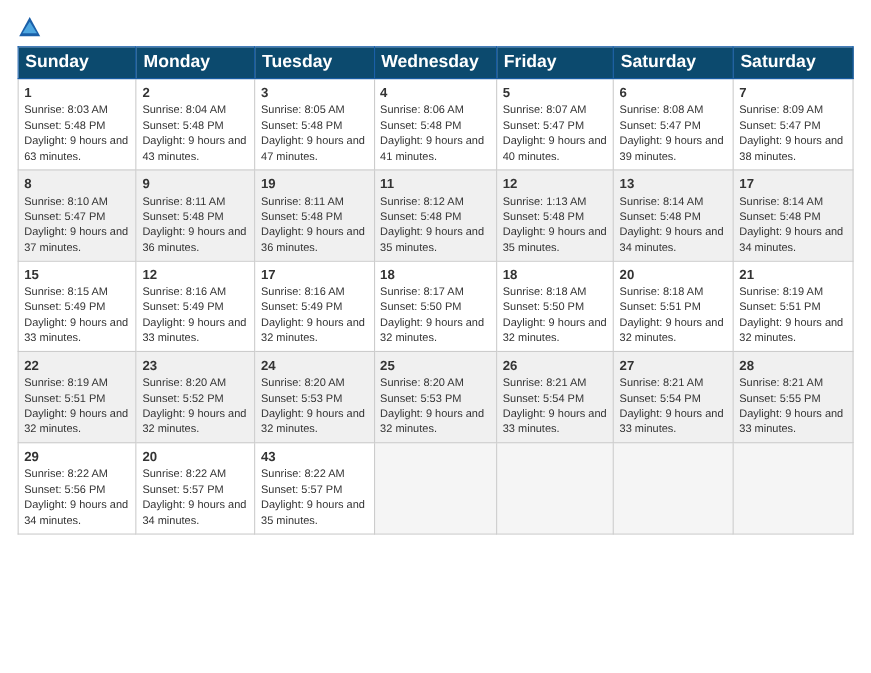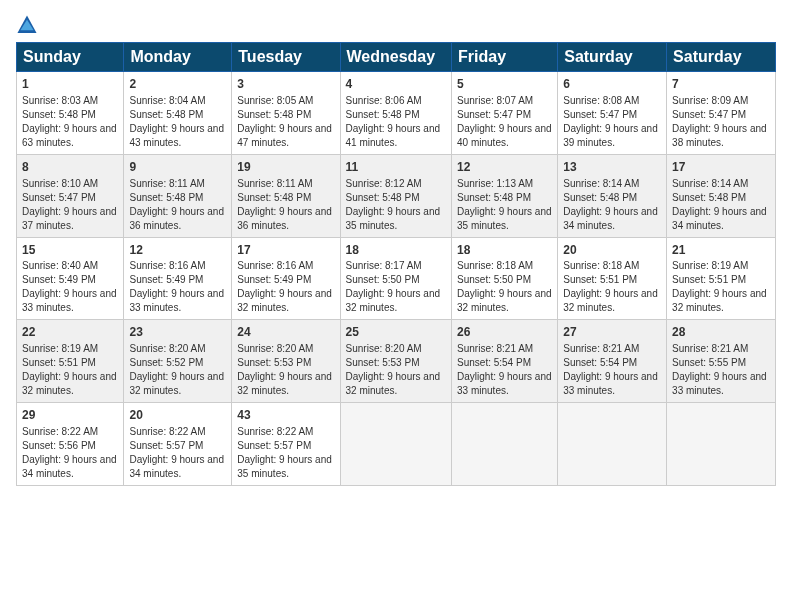--- a/index.html
+++ b/index.html
@@ -207,21 +207,21 @@
           <td>
             <span class="day-num">17</span>
             <div>Sunrise: 8:14 AM</div>
             <div>Sunset: 5:48 PM</div>
             <div>Daylight: 9 hours and 34 minutes.</div>
           </td>
         </tr>
         <tr>
           <td>
             <span class="day-num">15</span>
-            <div>Sunrise: 8:40 AM</div>
+            <div>Sunrise: 8:15 AM</div>
             <div>Sunset: 5:49 PM</div>
             <div>Daylight: 9 hours and 33 minutes.</div>
           </td>
           <td>
             <span class="day-num">12</span>
             <div>Sunrise: 8:16 AM</div>
             <div>Sunset: 5:49 PM</div>
             <div>Daylight: 9 hours and 33 minutes.</div>
           </td>
           <td>

